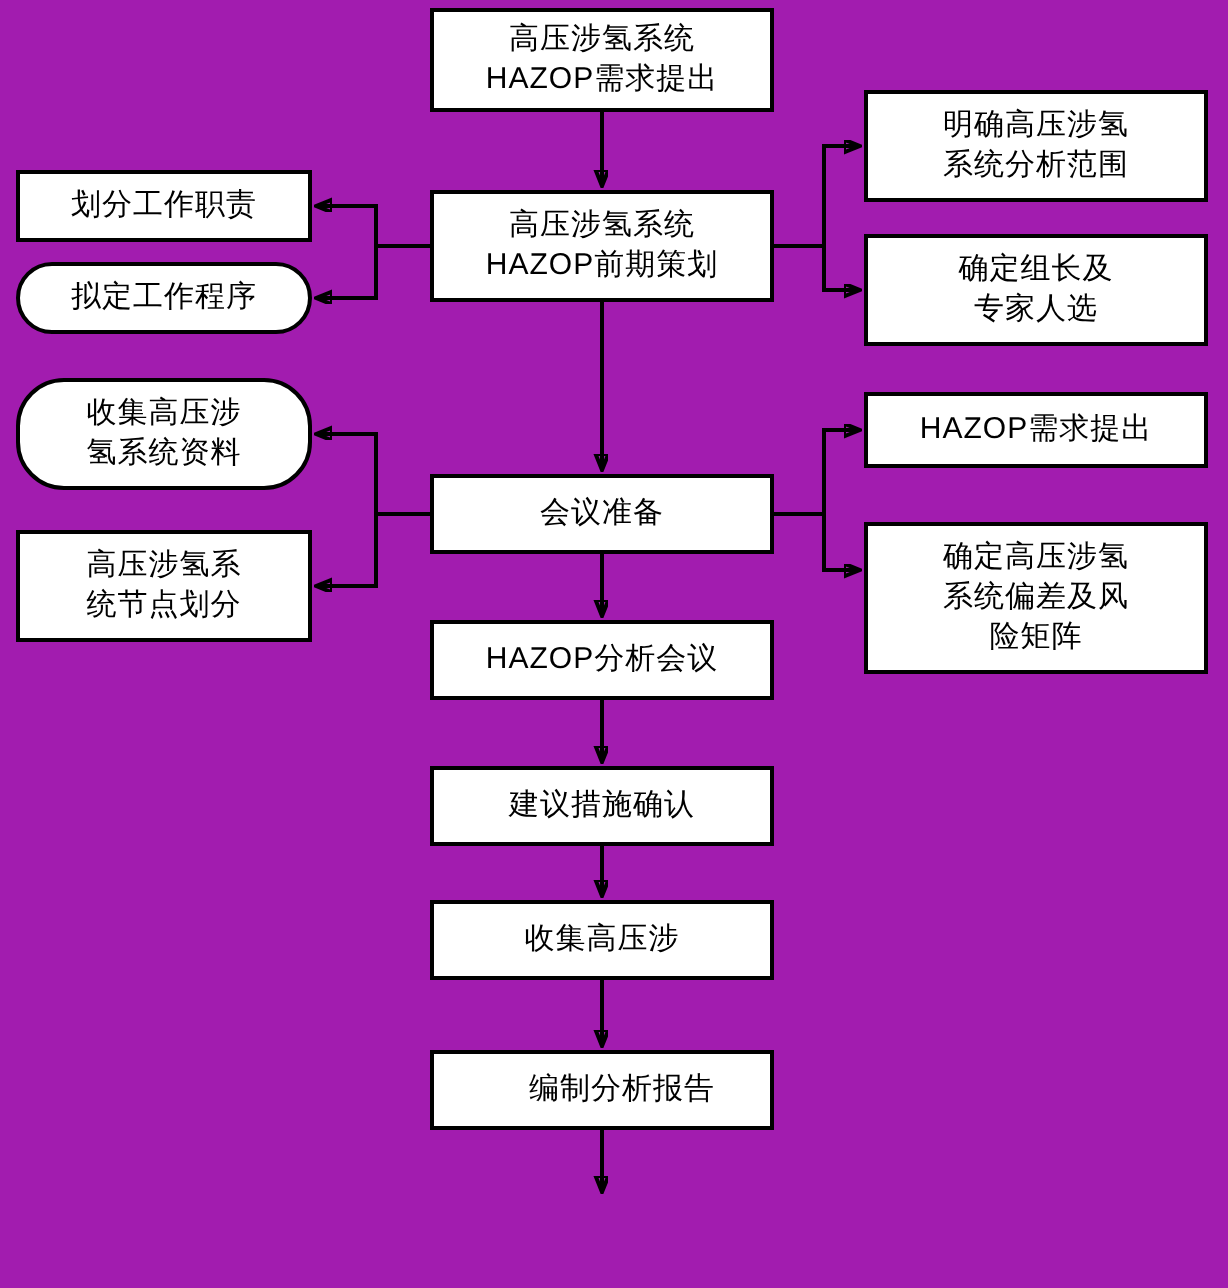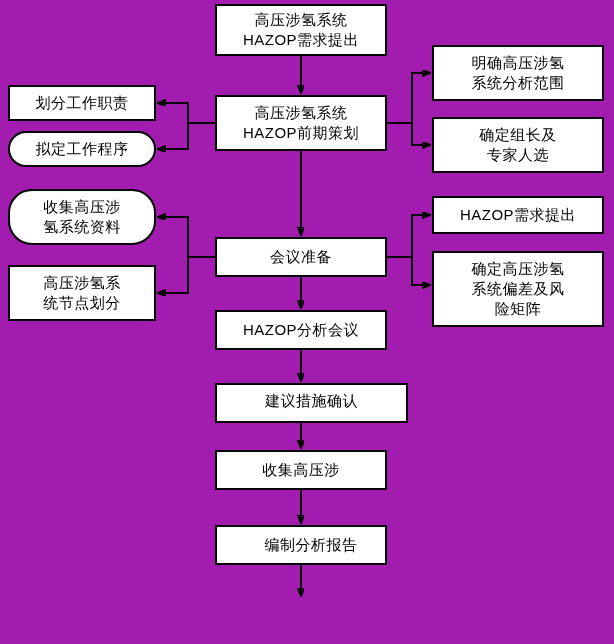--- a/index.html
+++ b/index.html
@@ -103,26 +103,26 @@
   <div class="node" style="left:8px; top:189px; width:148px; height:56px;border-radius:24px;">收集高压涉
 氢系统资料</div>
 
   <div class="node" style="left:8px; top:265px; width:148px; height:56px;">高压涉氢系
 统节点划分</div>
 
   <div class="node" style="left:215px; top:237px; width:172px; height:40px;">会议准备</div>
 
   <div class="node" style="left:432px; top:196px; width:172px; height:38px;">HAZOP需求提出</div>
 
-  <div class="node" style="left:432px; top:251px; width:172px; height:76px;">确定高压涉氢
+  <div class="node" style="left:432px; top:261px; width:172px; height:76px;">确定高压涉氢
 系统偏差及风
 险矩阵</div>
 
   <div class="node" style="left:215px; top:310px; width:172px; height:40px;">HAZOP分析会议</div>
 
-  <div class="node" style="left:215px; top:383px; width:193px; height:40px;font-family:Liberation Mono, monospace;">建议措施确认</div>
+  <div class="node" style="left:215px; top:383px; width:172px; height:40px;">建议措施确认</div>
 
   <div class="node" style="left:215px; top:450px; width:172px; height:40px;">收集高压涉</div>
 
   <div class="node" style="left:215px; top:525px; width:172px; height:40px;padding-left:24px;">编制分析报告</div>
 
 
 </div>
 
 </body></html>

